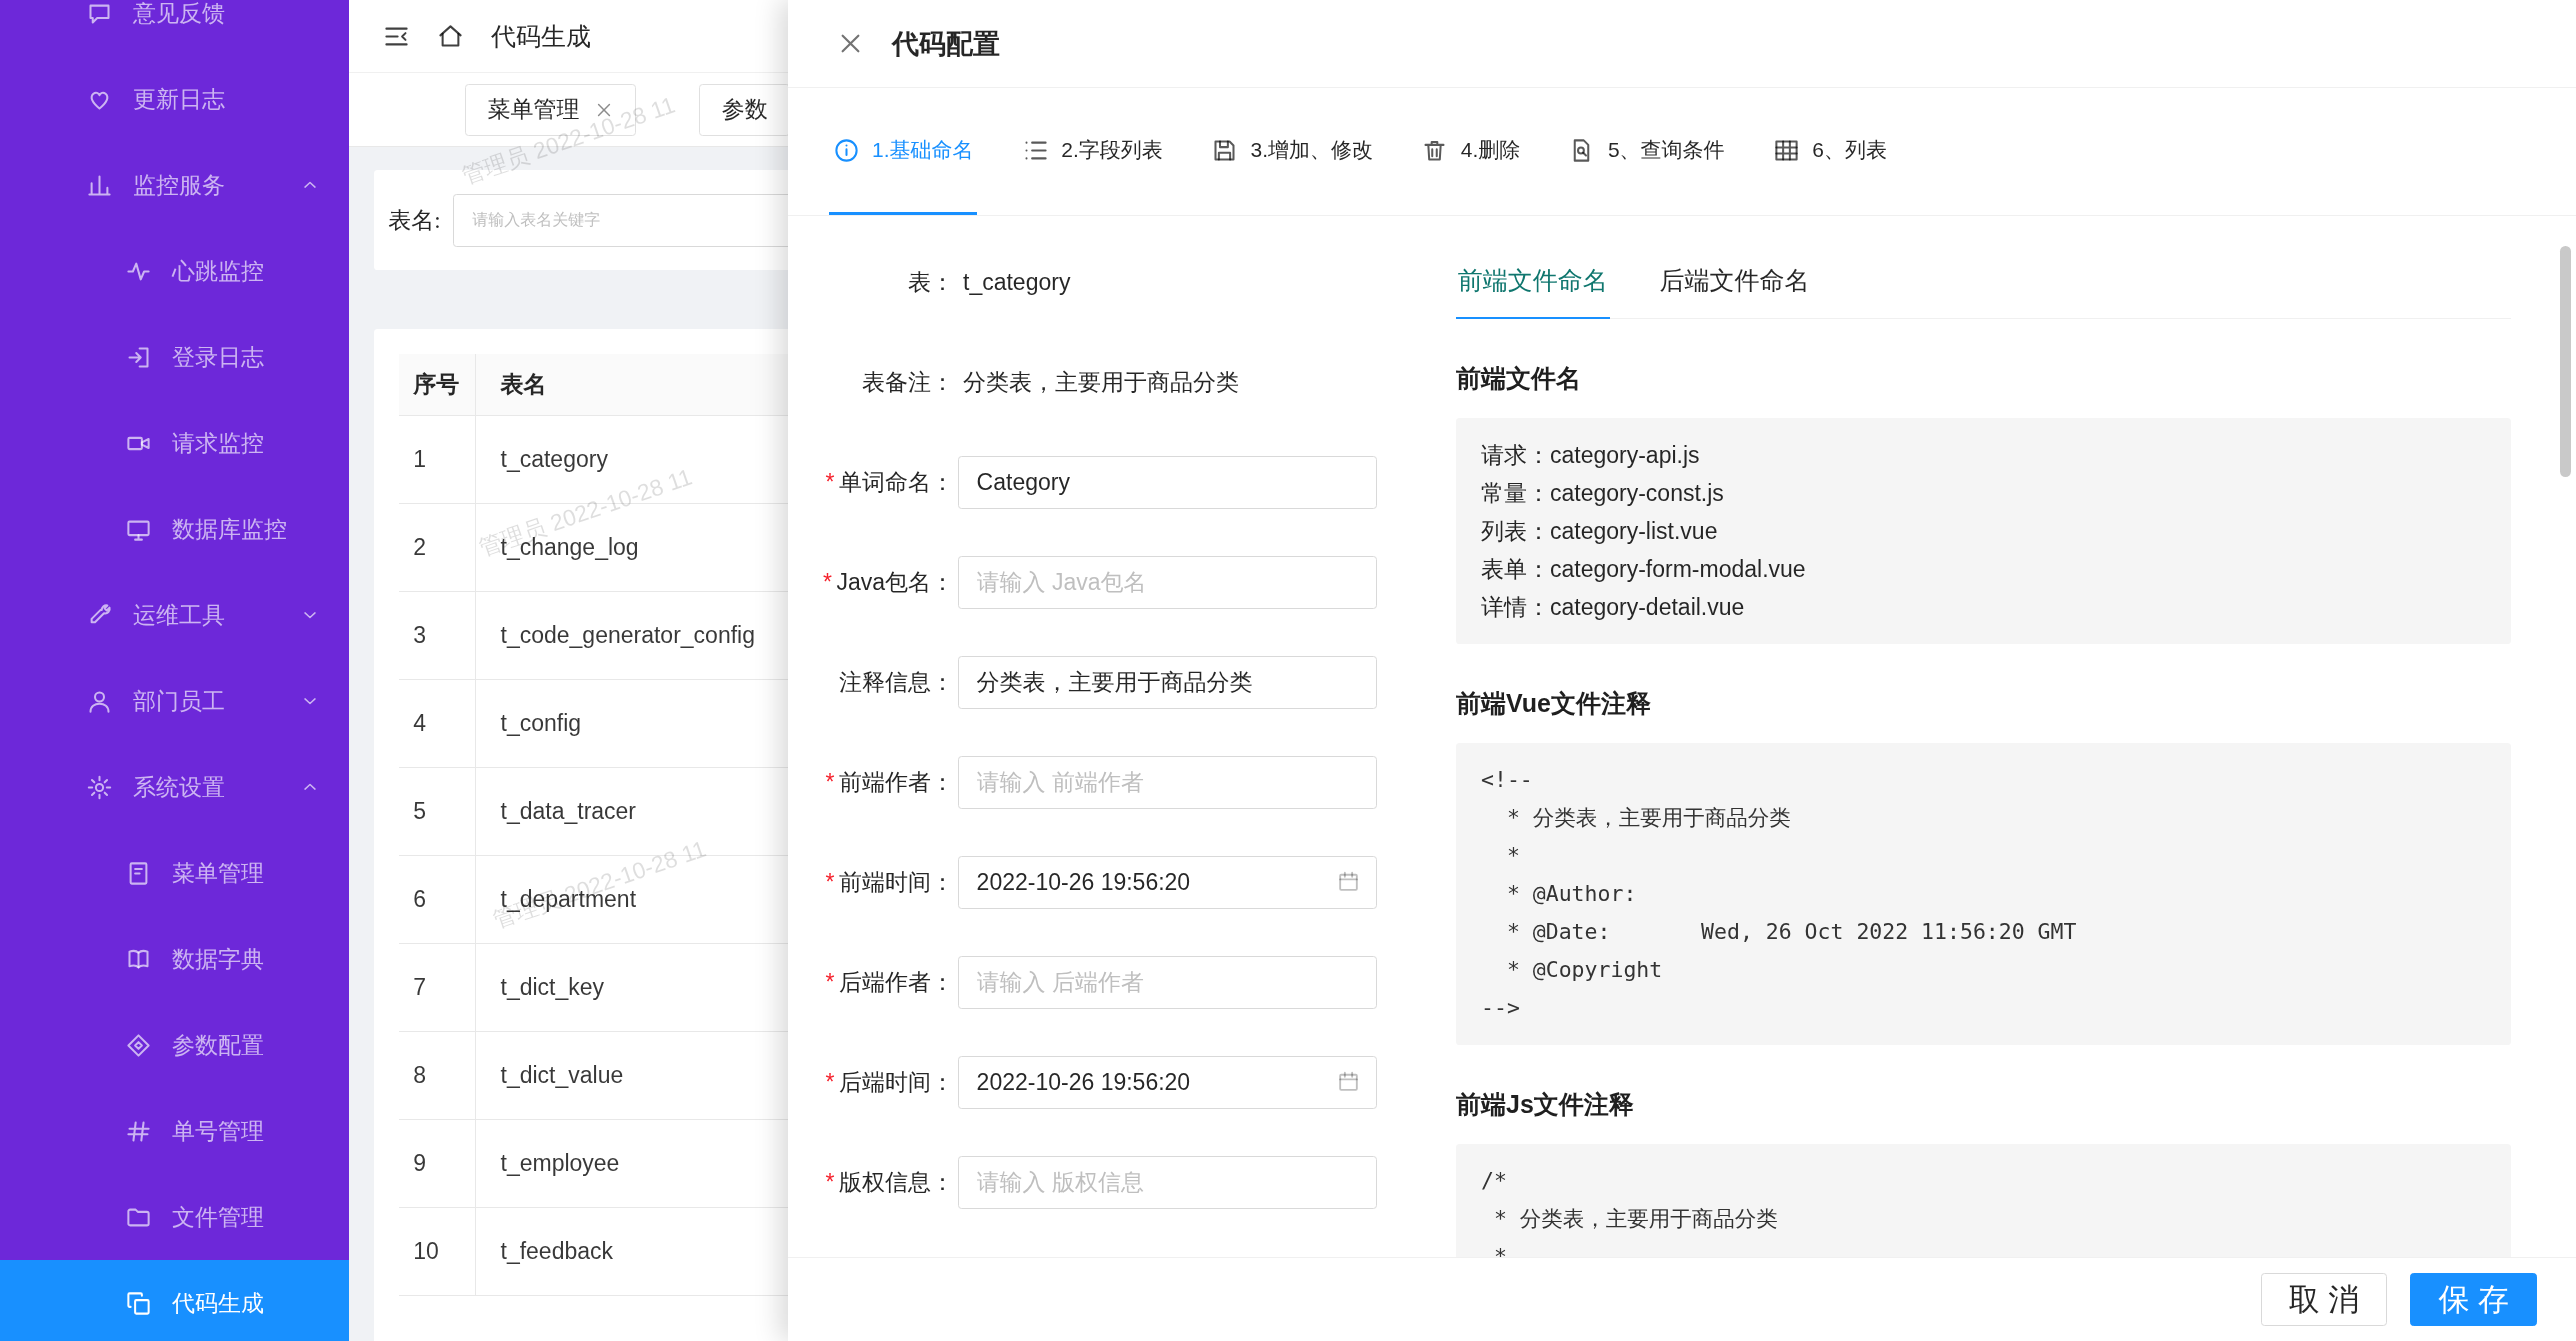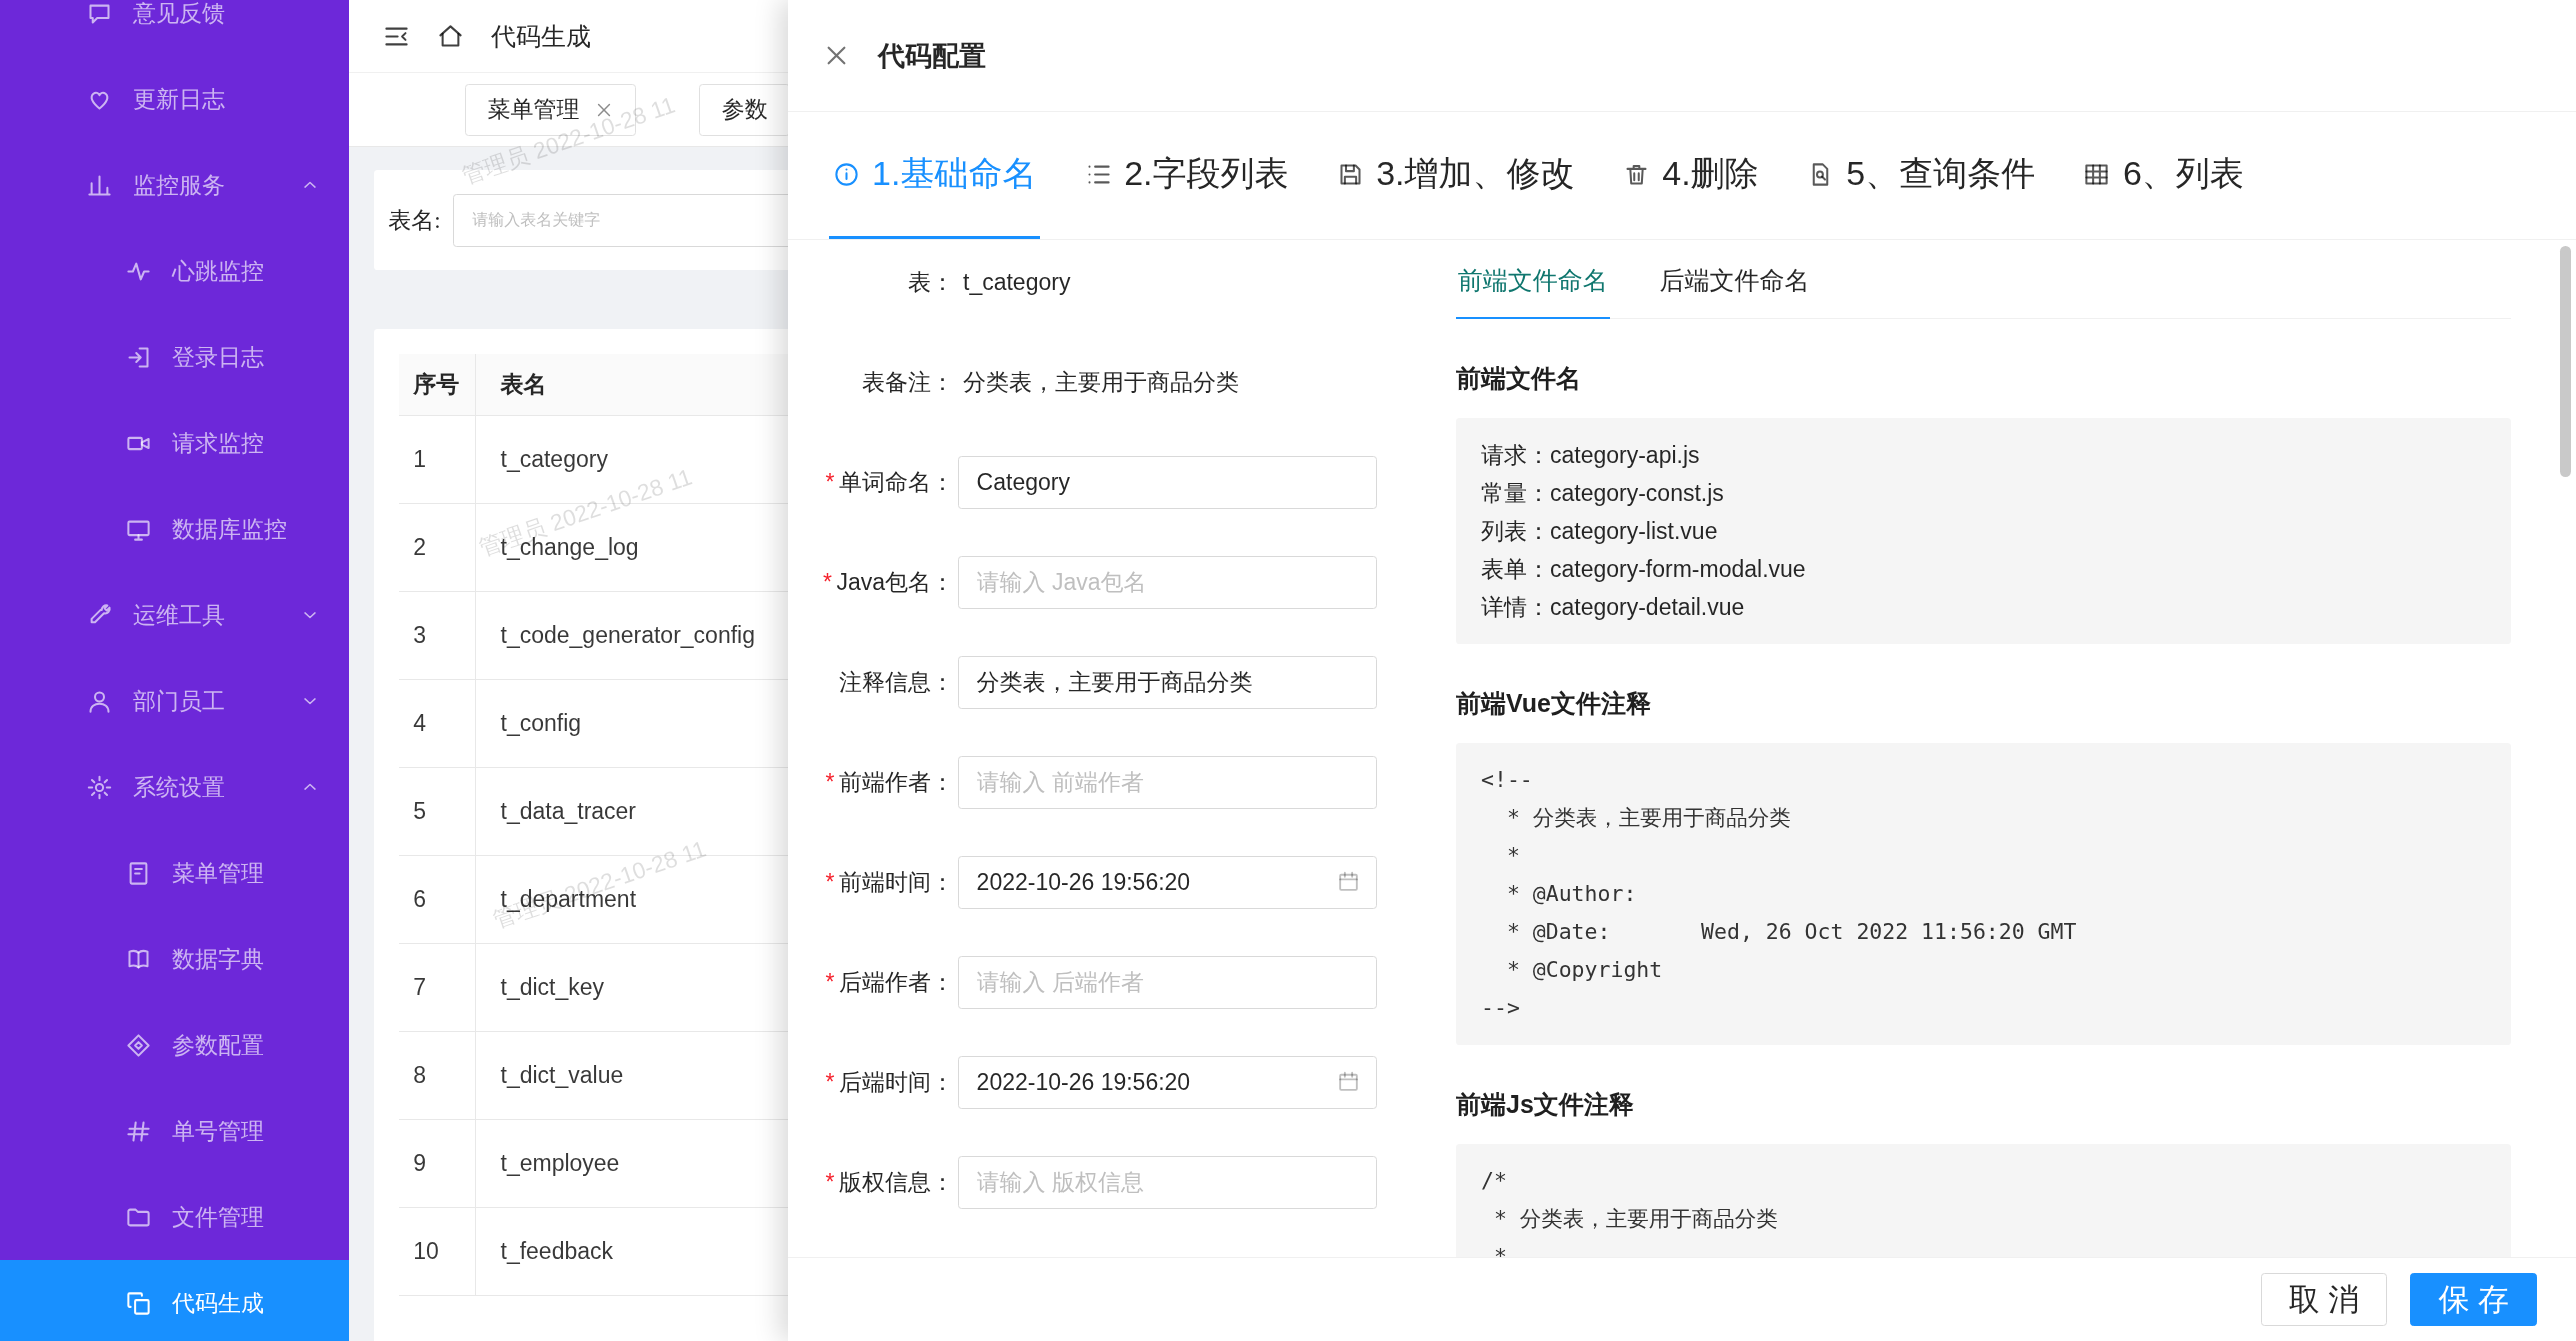--- a/index.html
+++ b/index.html
@@ -41,26 +41,26 @@
   .tbl { border-collapse: collapse; table-layout: fixed; width: 1062px; }
   .tbl th { background: #fafafa; height: 61px; font-weight: 600; text-align: left; color: rgba(0,0,0,0.85); border-bottom: 0.9px solid #e8e8e8; border-right: 0.9px solid #e8e8e8; padding-left: 14.3px; }
   .tbl td { height: 88px; border-bottom: 0.9px solid #e8e8e8; border-right: 0.9px solid #e8e8e8; color: rgba(0,0,0,0.78); padding-left: 14.3px; }
   .tbl th.c2, .tbl td.c2 { padding-left: 25px; }
   .tbl .c1 { width: 76px; }
 
   .wm { position: absolute; color: rgba(0,0,0,0.13); transform: rotate(-19deg); white-space: nowrap; pointer-events: none; z-index: 3; }
 
   
   .drawer { position: absolute; left: 788px; top: 0; width: 1788px; height: 1341px; background: #fff; box-shadow: -8px 0 25px rgba(0,0,0,0.15); z-index: 10; }
-  .drawer-header { height: 112px; display: flex; align-items: center; gap: 27px; padding-left: 34px; border-bottom: 0.9px solid #f0f0f0; }
+  .drawer-header { height: 88px; display: flex; align-items: center; gap: 27px; padding-left: 48px; border-bottom: 0.9px solid #f0f0f0; }
   .drawer-header .ic { width: 29px; height: 29px; color: rgba(0,0,0,0.55); cursor: pointer; }
   .drawer-title { font-size: 27px; font-weight: 600; }
 
   .steps { height: 128px; display: flex; align-items: stretch; gap: 41px; padding-left: 41px; border-bottom: 0.9px solid #f0f0f0; }
-  .step { display: flex; align-items: center; gap: 12.5px; font-size: 34px; color: rgba(0,0,0,0.85); border-bottom: 3.6px solid transparent; padding: 0 3.6px; cursor: pointer; white-space: nowrap; }
+  .step { display: flex; align-items: center; gap: 12.5px; font-size: 21px; color: rgba(0,0,0,0.85); border-bottom: 3.6px solid transparent; padding: 0 3.6px; cursor: pointer; white-space: nowrap; }
   .step .ic { color: rgba(0,0,0,0.65); }
   .step.active { color: #1890ff; border-bottom-color: #1890ff; }
   .step.active .ic { color: #1890ff; }
 
   .form { position: absolute; left: 0; top: 256px; width: 627px; }
   .frow { display: flex; align-items: center; height: 53px; margin-bottom: 47px; }
   .flabel { width: 166px; flex: none; text-align: right; color: rgba(0,0,0,0.85); white-space: nowrap; }
   .star { color: #f5222d; margin-right: 4.5px; }
   .fstatic { margin-left: 9px; }
   .fcontrol { margin-left: 3.6px; position: relative; width: 419px; }

